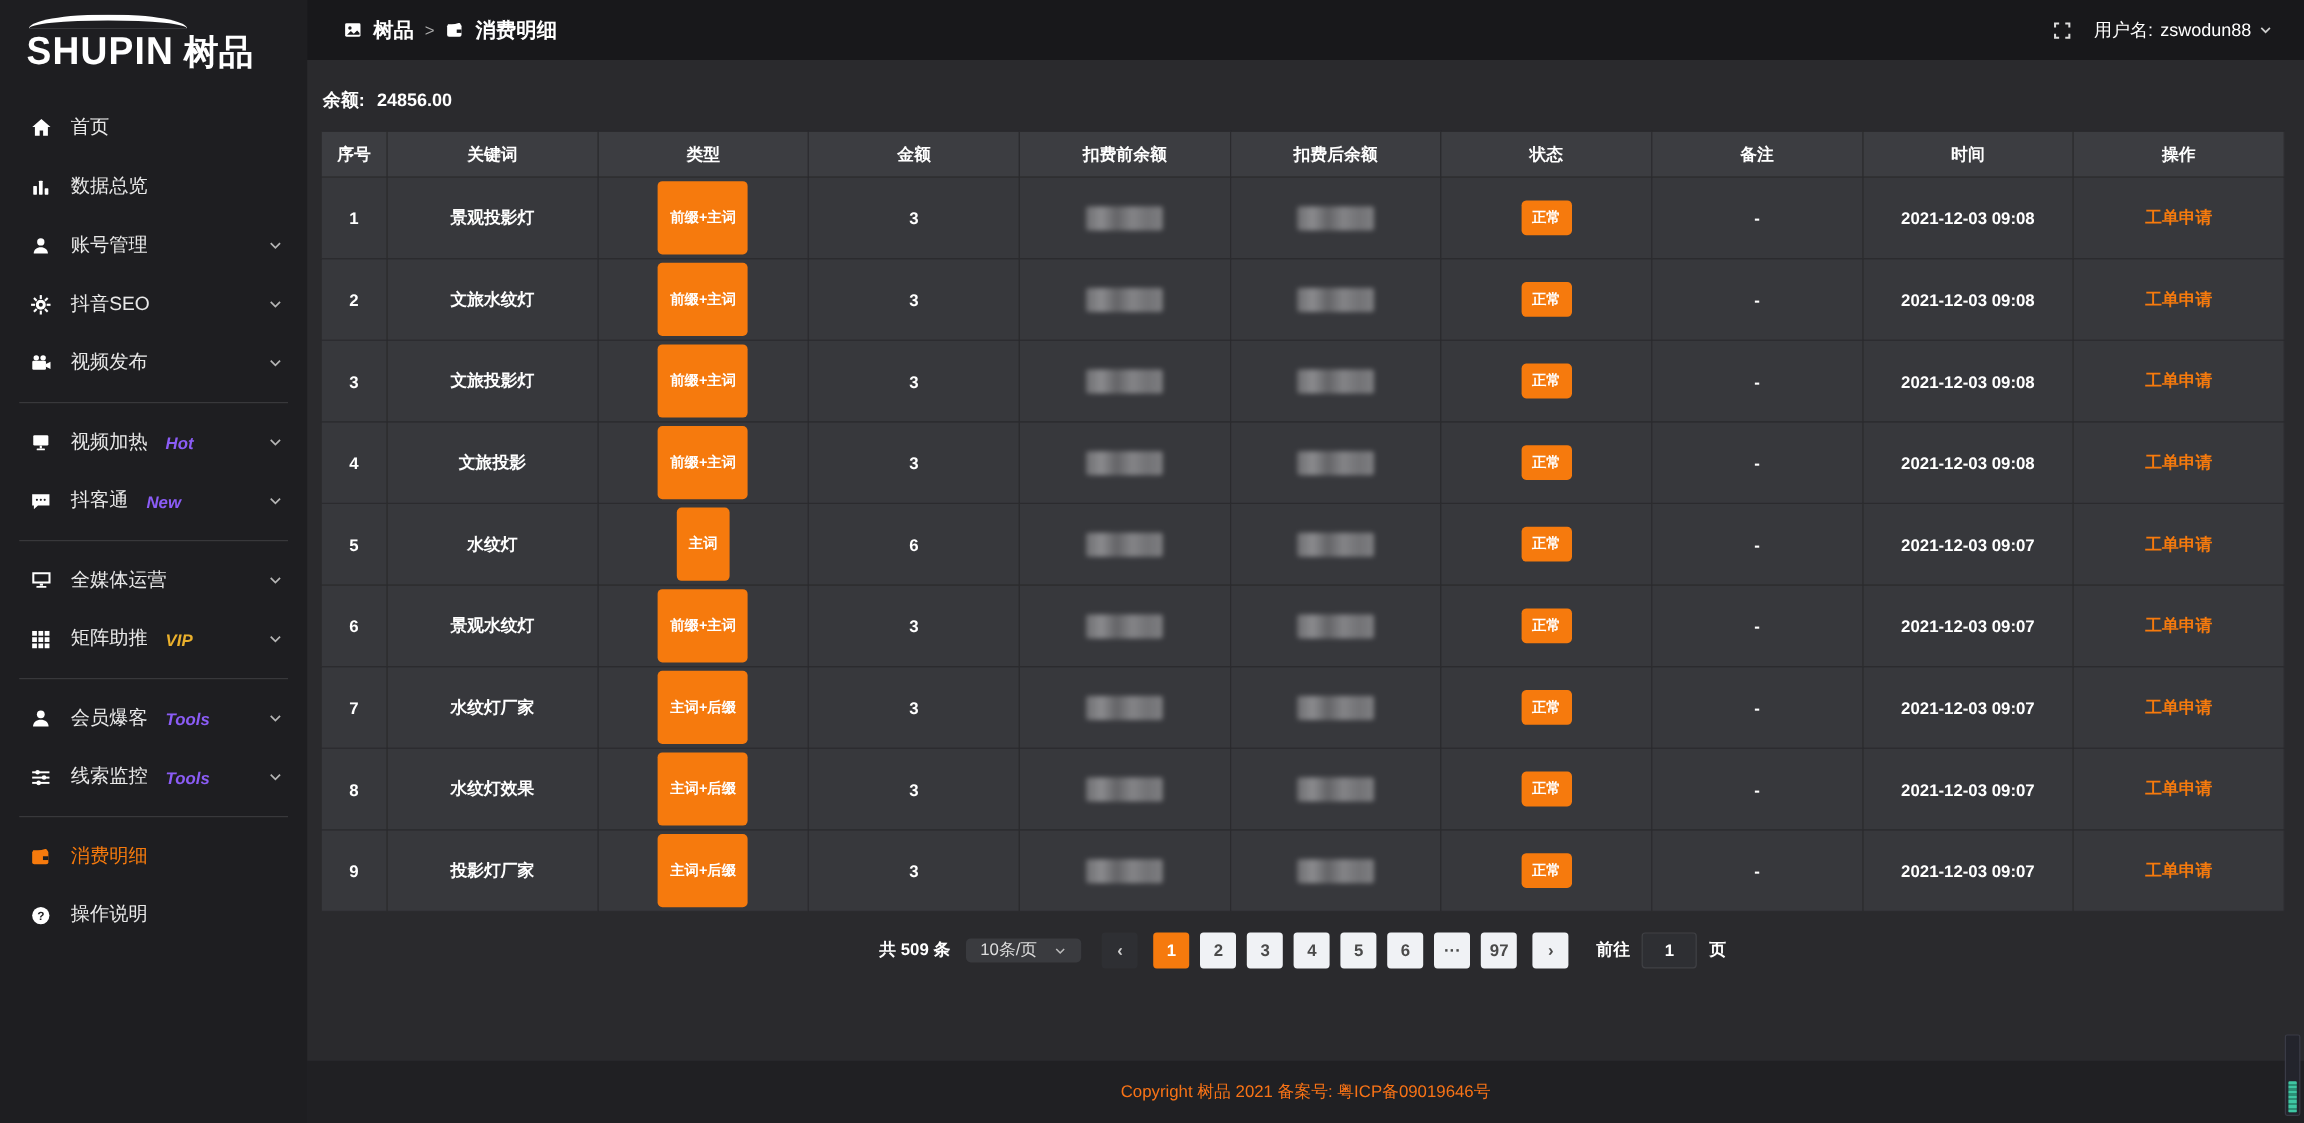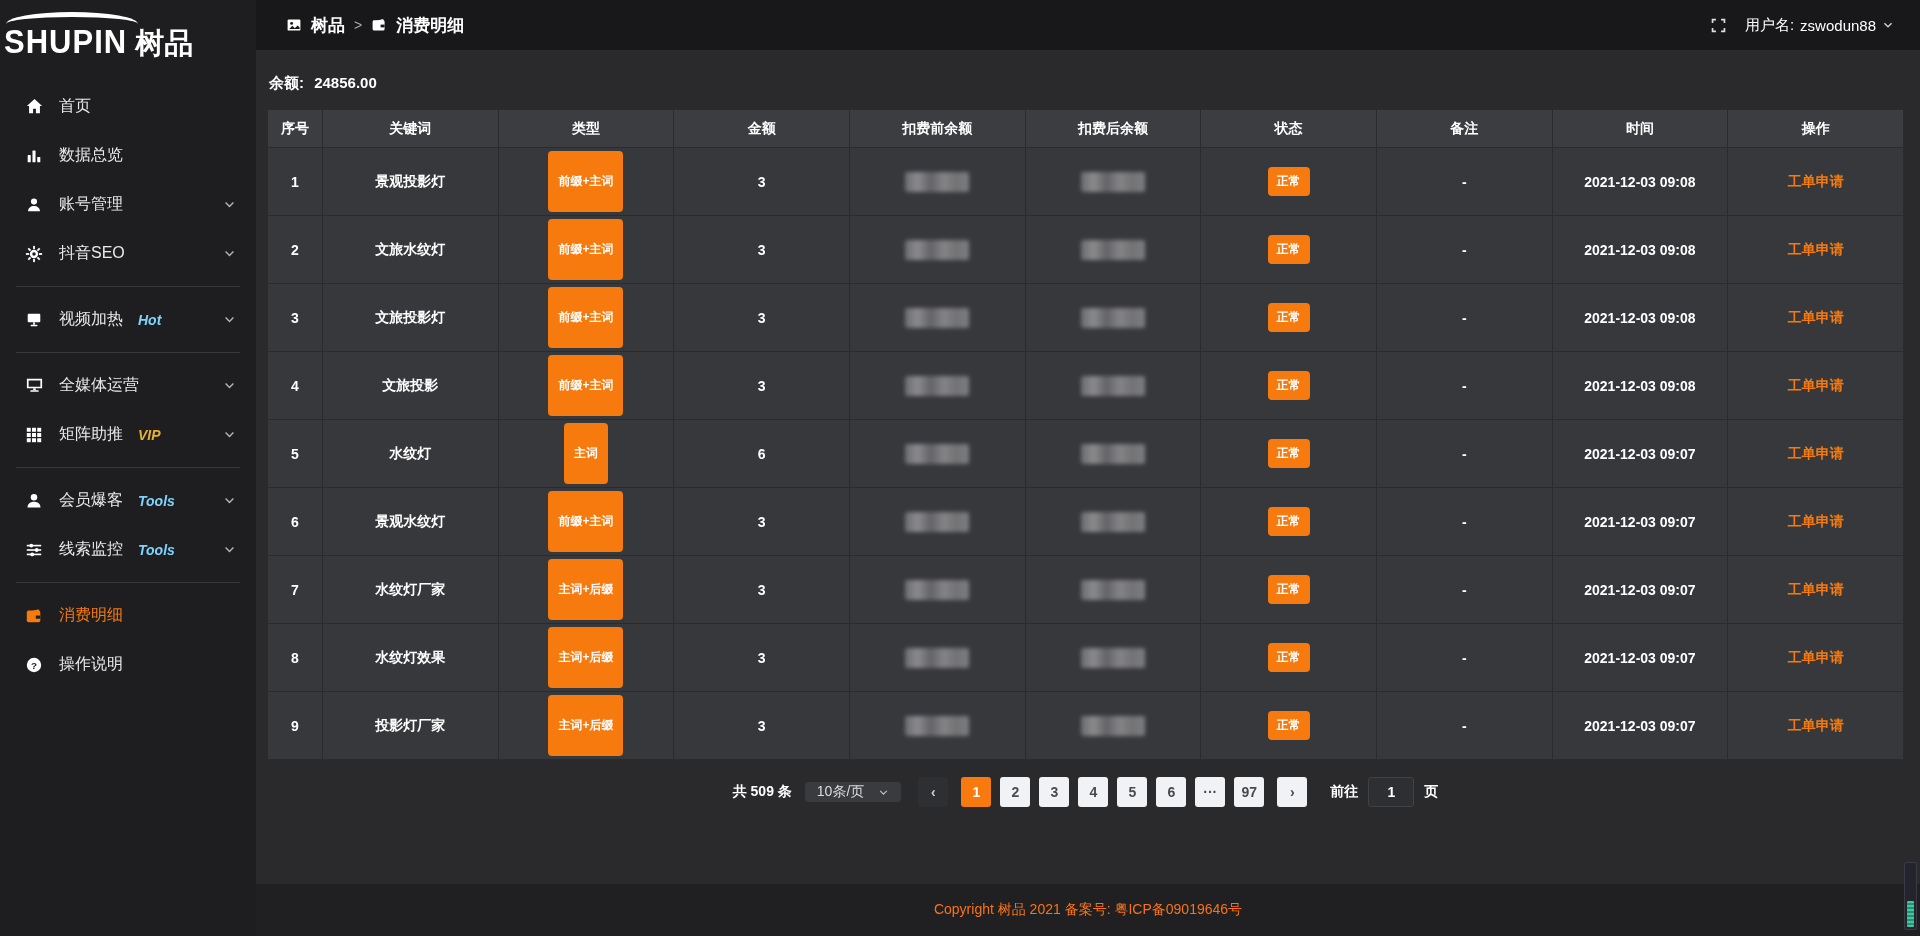--- a/index.html
+++ b/index.html
@@ -2,32 +2,32 @@
 <html><head>
 <meta charset="utf-8">
 <style>
   * { box-sizing: border-box; margin: 0; padding: 0; }
   html,body { width:1920px; height:936px; overflow:hidden; }
   body { font-family:"Liberation Sans","DejaVu Sans",sans-serif; background:#2a2a2d; color:#fff; }
   .app { display:flex; height:100%; }
 
   
   .sidebar { width:256px; flex-shrink:0; background:#1e1e21; display:flex; flex-direction:column; }
-  .logo { padding:12px 18px 6px 4px; }
+  .logo { padding:12px 18px 6px 22px; }
   .logo-arc { width:132px; height:12px; border-top:5px solid #fff; border-radius:50% 50% 0 0 / 100% 100% 0 0; margin-left:2px; }
   .logo-line { display:flex; align-items:baseline; gap:8px; white-space:nowrap; }
   .logo-en { font-size:31px; font-weight:800; letter-spacing:1px; transform:scaleY(1.05); }
   .logo-cn { font-size:29px; font-weight:800; }
   .menu { padding-top:12px; }
   .menu-item { display:flex; align-items:center; height:49px; padding:0 20px 0 24px; font-size:16px; color:#e9e9e9; cursor:pointer; }
   .menu-item .mi-icon { width:20px; height:20px; margin-right:15px; display:inline-flex; align-items:center; justify-content:center; color:#fff; flex-shrink:0; }
   .menu-item.active { color:#f67a0d; }
   .menu-item.active .mi-icon { color:#f67a0d; }
   .tag { font-style:italic; font-weight:700; font-size:14px; margin-left:15px; }
-  .tag.red { color:#7dd3fc; }
+  .tag.red { color:#8b5cf6; }
   .tag.gold { color:#eab02c; }
   .chev { margin-left:auto; color:#b5b5b5; display:inline-flex; }
   .divider { height:1px; background:#38383b; margin:8px 16px; }
 
   
   .main { flex:1; display:flex; flex-direction:column; position:relative; }
   .topbar { height:50px; background:#18181b; display:flex; align-items:center; justify-content:space-between; padding:0 26px 0 30px; flex-shrink:0; }
   .breadcrumb { display:flex; align-items:center; gap:9px; font-size:17px; font-weight:700; }
   .bc-icon { display:inline-flex; color:#fff; }
   .bc-sep { color:#aaa; font-size:14px; font-weight:400; }
@@ -138,31 +138,64 @@
               </g>
             </svg>
           </span>
           <span>抖音SEO</span>
           <span class="chev">
             <svg width="13" height="13" viewBox="0 0 20 20" fill="none" stroke="currentColor" stroke-width="2.2">
               <path d="M4 7l6 6 6-6"></path>
             </svg>
           </span>
         </div>
+        <div class="menu-item">
+          <span class="mi-icon">
+            <svg width="19" height="19" viewBox="0 0 20 20" fill="currentColor">
+              <circle cx="5.5" cy="5.5" r="2.4"></circle>
+              <circle cx="11.5" cy="5.5" r="2.4"></circle>
+              <rect x="2" y="8" width="12" height="8" rx="1.2"></rect>
+              <path d="M14 10.8 18 8.8v6.4l-4-2z"></path>
+            </svg>
+          </span>
+          <span>视频发布</span>
+          <span class="chev">
+            <svg width="13" height="13" viewBox="0 0 20 20" fill="none" stroke="currentColor" stroke-width="2.2">
+              <path d="M4 7l6 6 6-6"></path>
+            </svg>
+          </span>
+        </div>
         <div class="divider"></div>
         <div class="menu-item">
           <span class="mi-icon">
             <svg width="18" height="18" viewBox="0 0 20 20" fill="currentColor">
               <rect x="3" y="3" width="14" height="9.6" rx="1.2"></rect>
               <rect x="9" y="12.6" width="2" height="2.6"></rect>
               <rect x="6.2" y="15.2" width="7.6" height="1.7" rx=".5"></rect>
             </svg>
           </span>
           <span>视频加热</span>
           <span class="tag red">Hot</span>
+          <span class="chev">
+            <svg width="13" height="13" viewBox="0 0 20 20" fill="none" stroke="currentColor" stroke-width="2.2">
+              <path d="M4 7l6 6 6-6"></path>
+            </svg>
+          </span>
+        </div>
+        <div class="menu-item">
+          <span class="mi-icon">
+            <svg width="18" height="18" viewBox="0 0 20 20" fill="currentColor">
+              <path d="M2 3.2h16v10.4H7.4L3.6 17v-3.4H2z"></path>
+              <circle cx="6.4" cy="8.4" r="1" fill="#1e1e21"></circle>
+              <circle cx="10" cy="8.4" r="1" fill="#1e1e21"></circle>
+              <circle cx="13.6" cy="8.4" r="1" fill="#1e1e21"></circle>
+            </svg>
+          </span>
+          <span>抖客通</span>
+          <span class="tag red">New</span>
           <span class="chev">
             <svg width="13" height="13" viewBox="0 0 20 20" fill="none" stroke="currentColor" stroke-width="2.2">
               <path d="M4 7l6 6 6-6"></path>
             </svg>
           </span>
         </div>
         <div class="divider"></div>
         <div class="menu-item">
           <span class="mi-icon">
             <svg width="19" height="19" viewBox="0 0 20 20" fill="currentColor">

